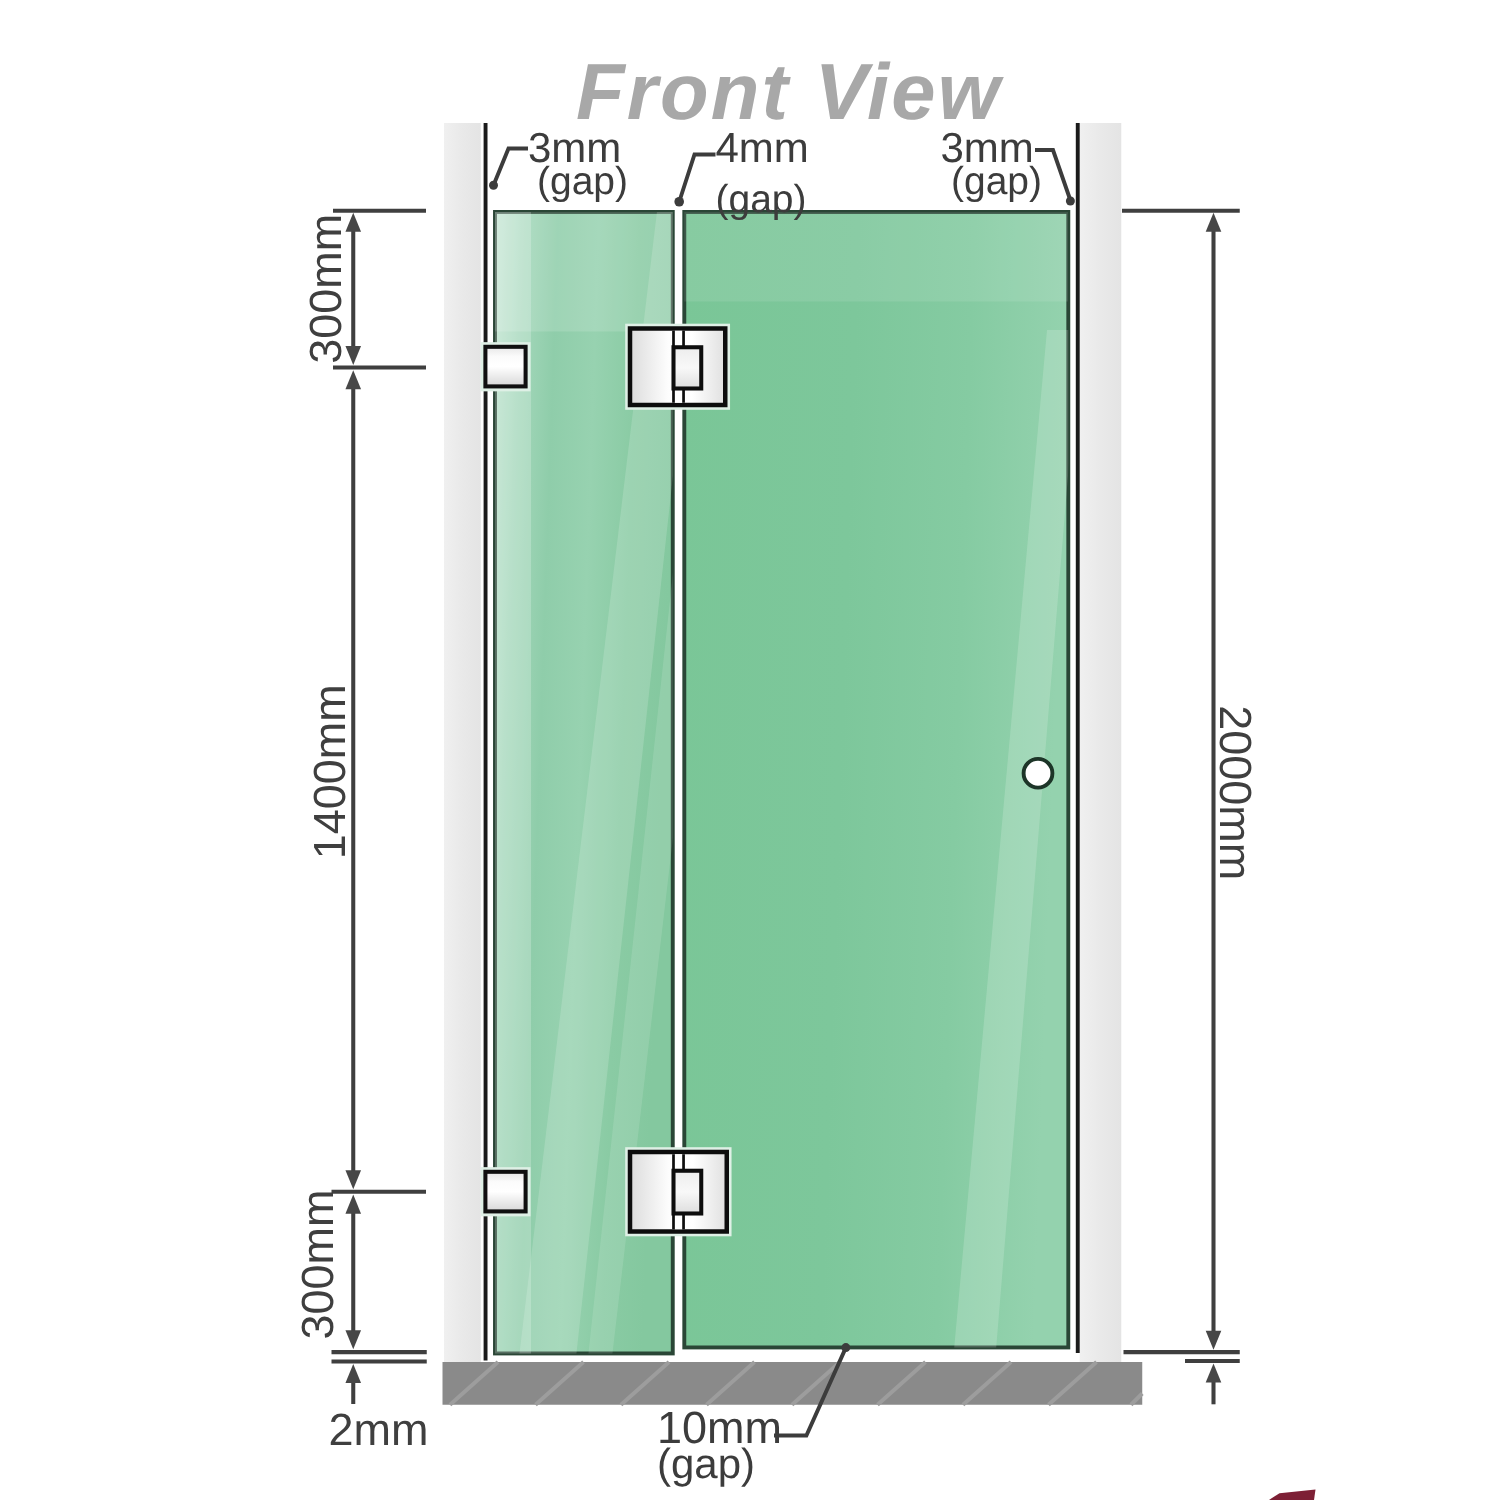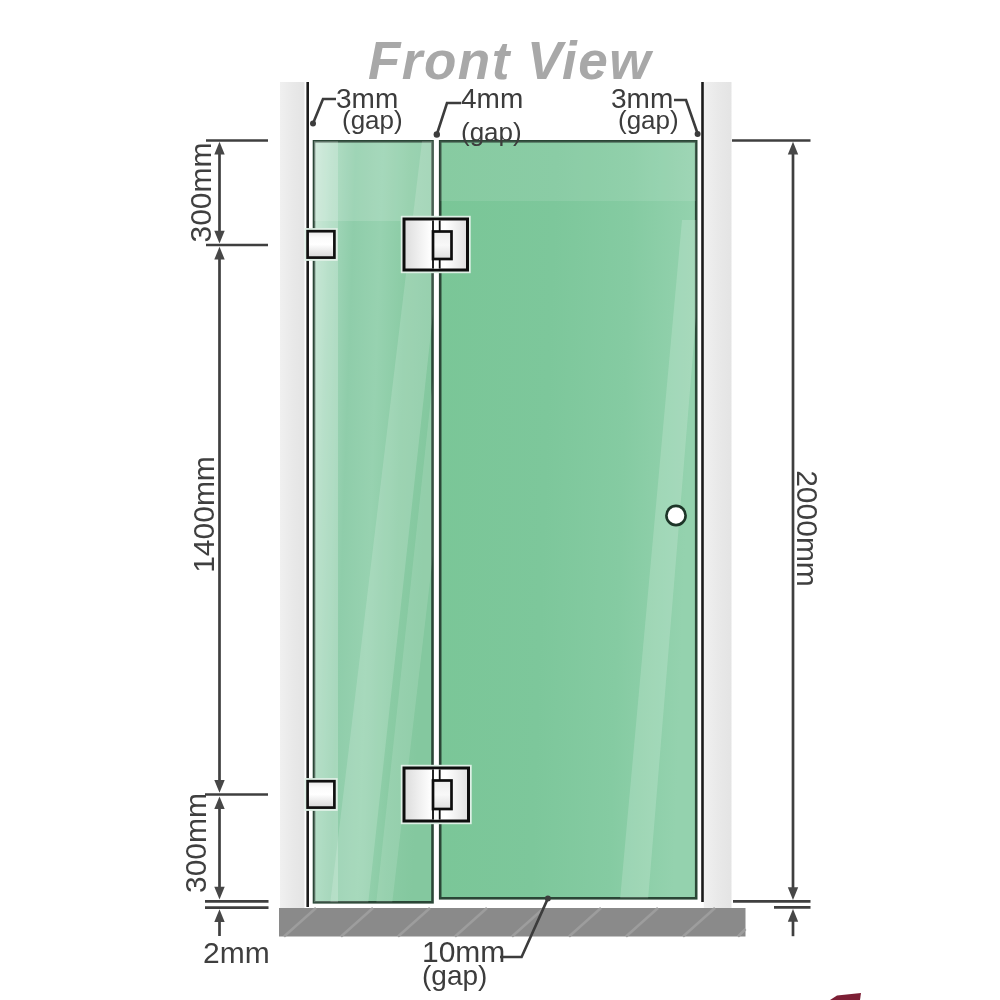--- a/index.html
+++ b/index.html
@@ -1,16 +1,16 @@
 <!DOCTYPE html>
 <html><head>
 <meta charset="utf-8">
 <style>
   html,body{margin:0;padding:0;background:#ffffff;}
-  #page{width:904px;height:1000px;position:relative;background:#c2410c;overflow:hidden;}
+  #page{width:904px;height:1000px;position:relative;background:#c2410c;overflow:hidden;margin-left:16px;}
   svg text{font-family:"Liberation Sans", sans-serif;}
 </style>
 </head>
 <body>
 <div id="page">
 <svg width="1000" height="1000" viewBox="0 0 1000 1000" xmlns="http://www.w3.org/2000/svg">
   <defs>
     <linearGradient id="wallg" x1="0" y1="0" x2="1" y2="0">
       <stop offset="0" stop-color="#f0f0f0"></stop>
       <stop offset="0.5" stop-color="#e9e9e9"></stop>

